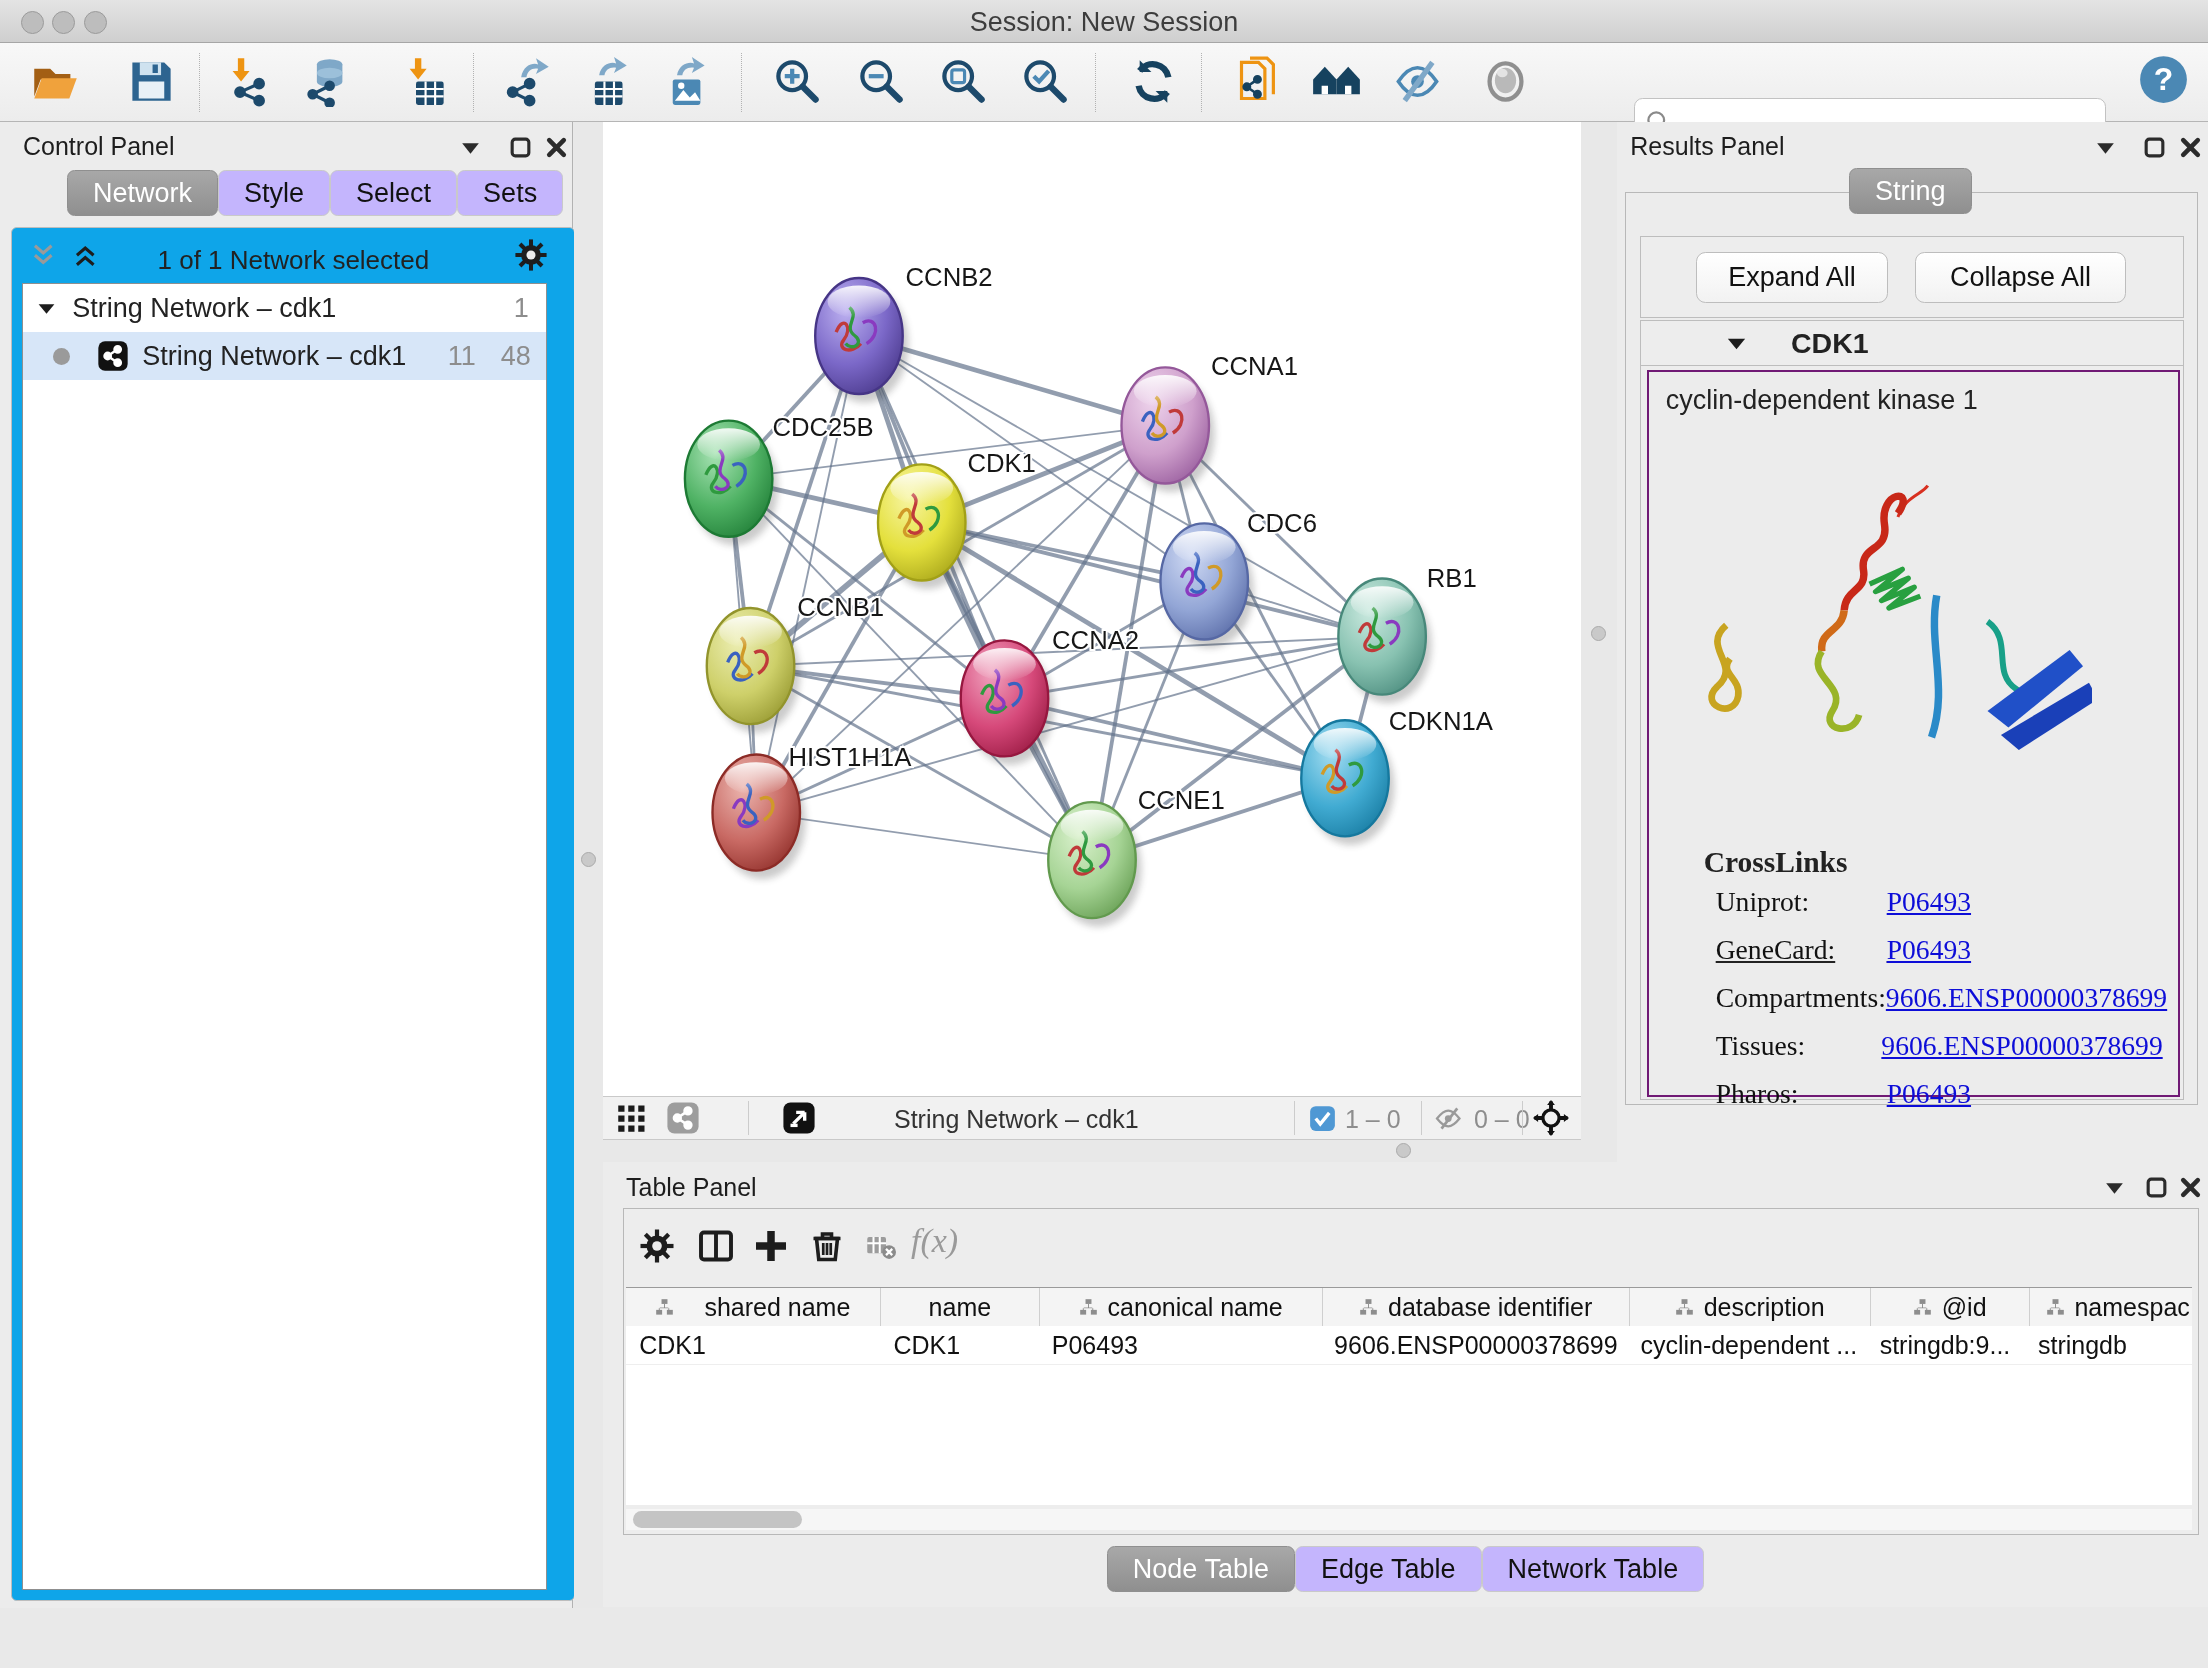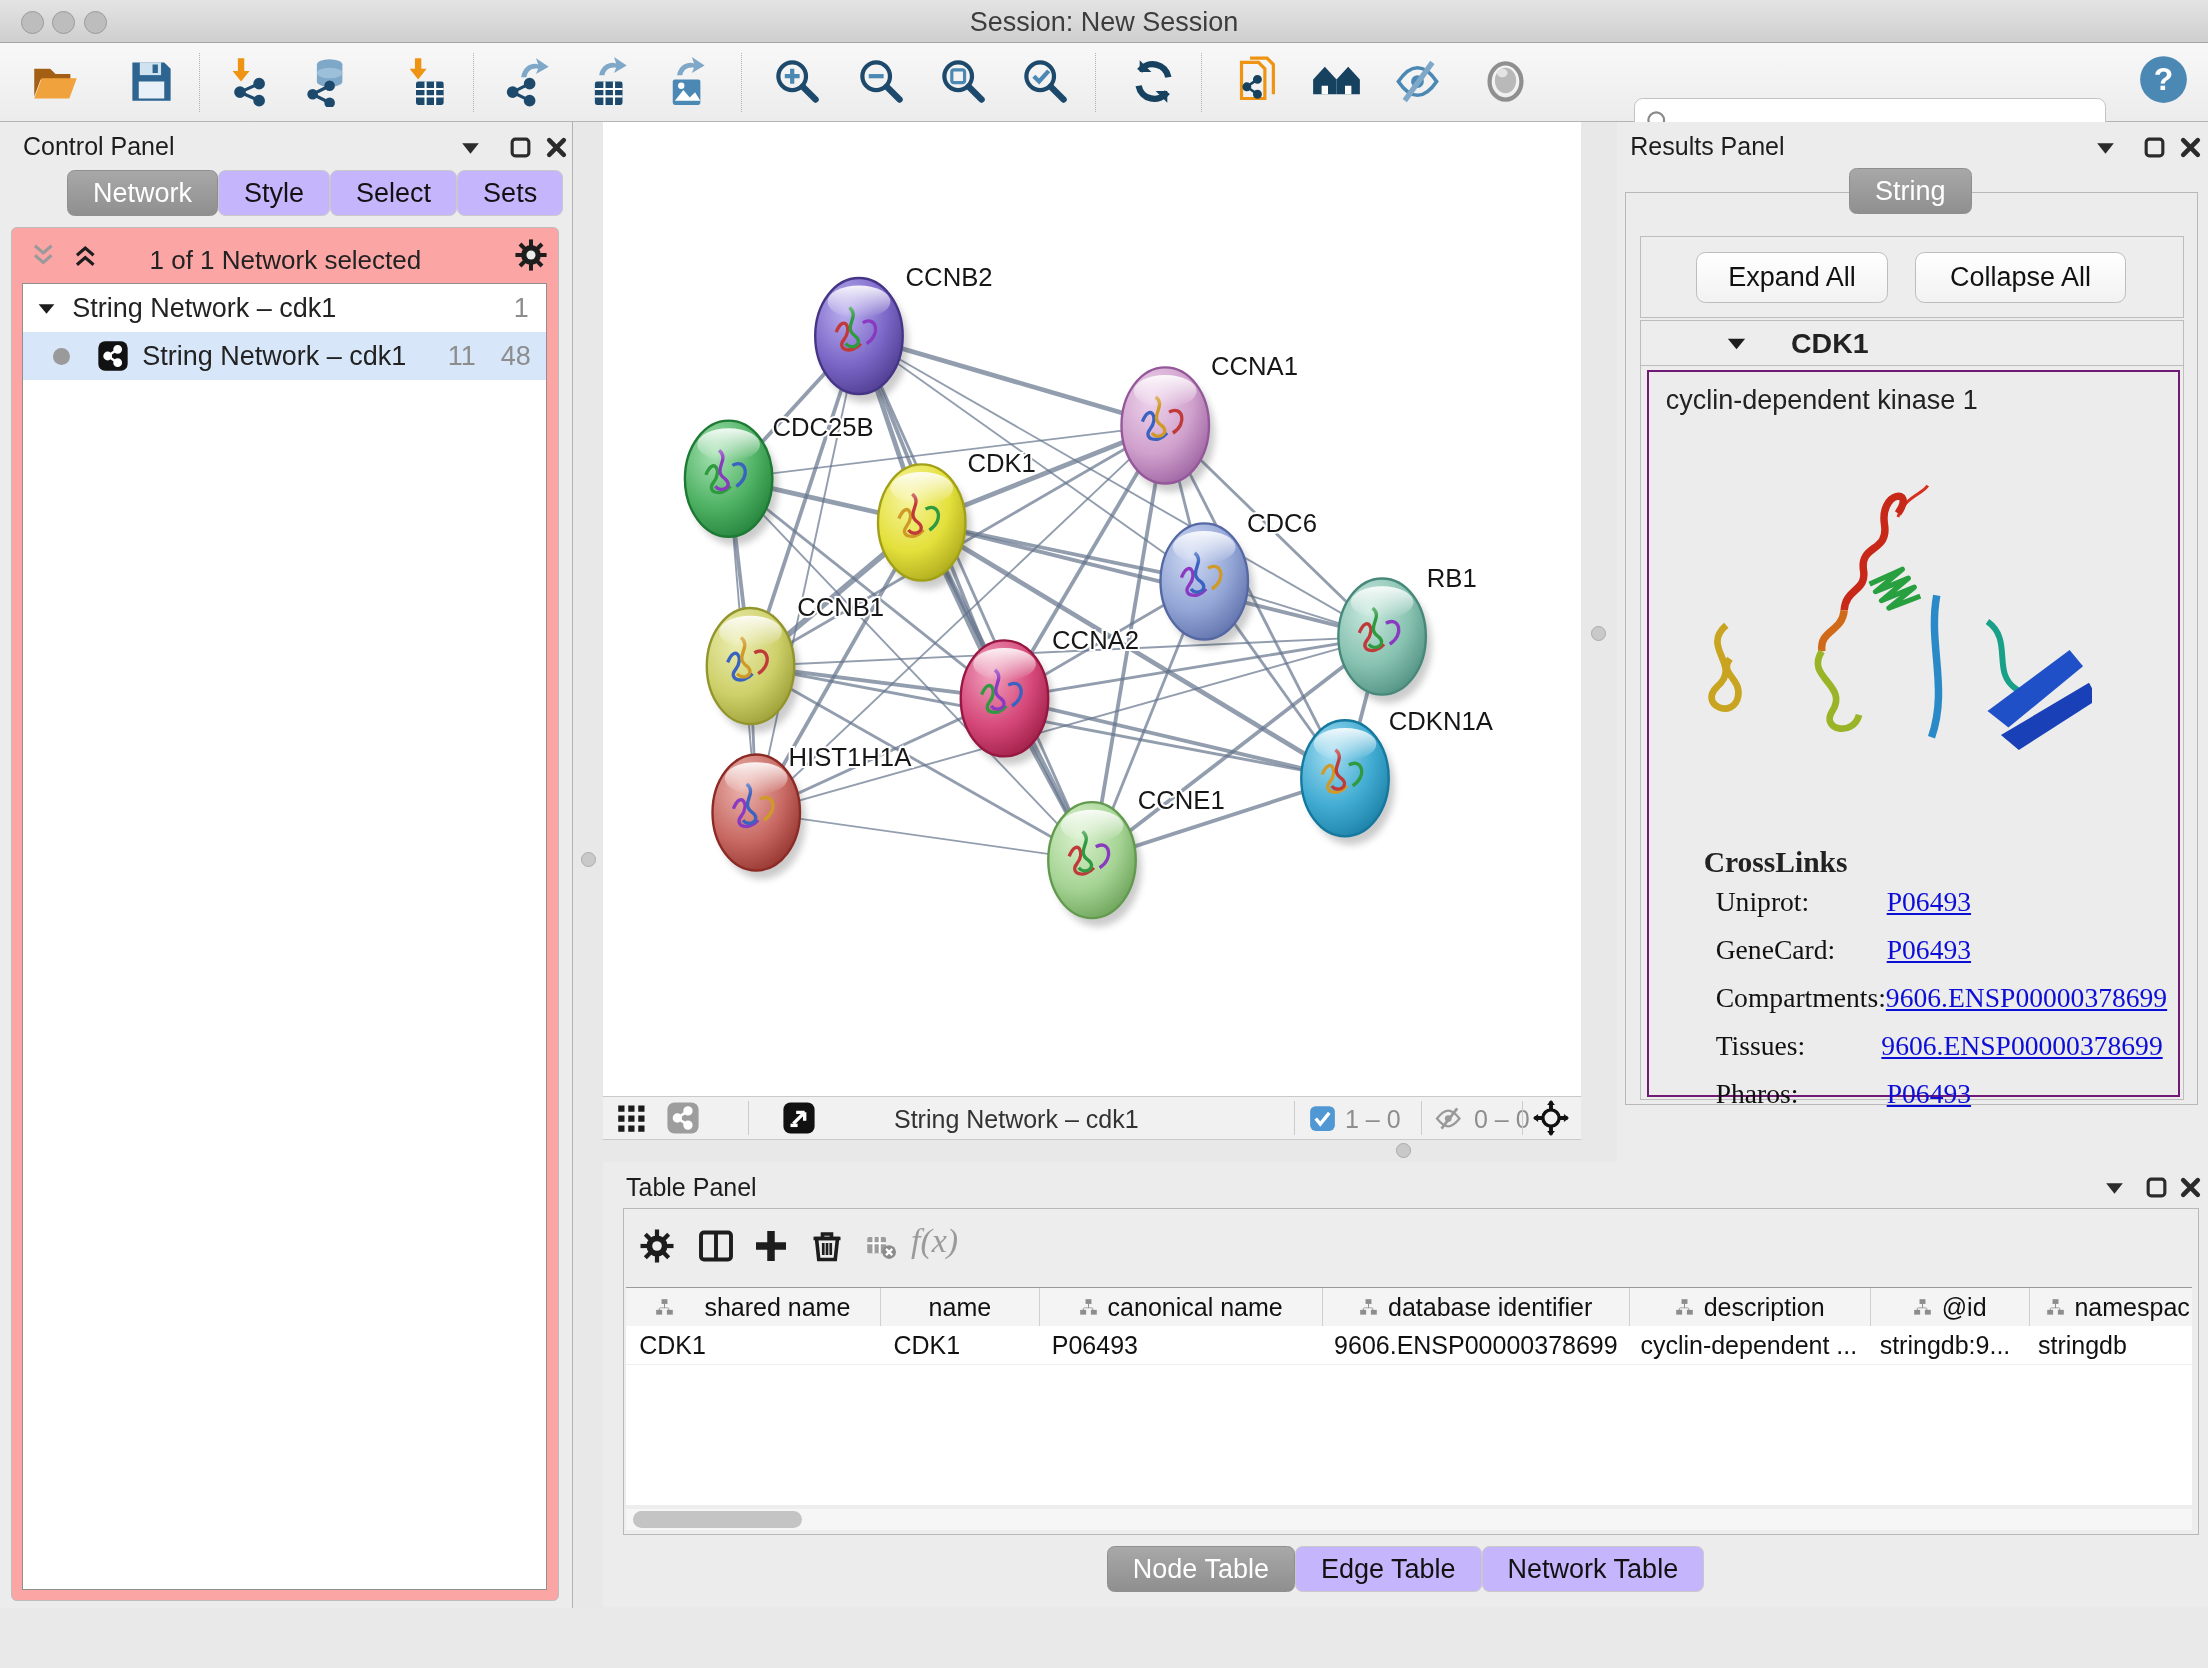--- a/index.html
+++ b/index.html
@@ -15,21 +15,21 @@
   .tsep{position:absolute;top:9.5px;width:0;height:59px;border-left:1.9px dotted #b2b2b2;}
   .searchbox{position:absolute;left:1634px;top:55px;width:470px;height:46px;background:#fff;border:1.9px solid #c2c2c2;border-radius:8.6px;}
   .searchbox input{position:absolute;left:44px;top:3.8px;width:409px;height:32px;border:none;outline:none;font-size:25px;background:transparent;}
   
   .panel-title{font-size:25px;color:#1d1d1d;}
   .phicon{width:25px;height:25px;}
   .tab{display:inline-block;background:#c4b5fd;border:1px solid #c9c9c9;color:#111;font-size:27px;padding:6.7px 25px;border-radius:7.6px;}
   .tab.sel{background:linear-gradient(#a8a8a8,#8f8f8f);color:#fff;border-color:#8f8f8f;}
   
   .ctrl{position:absolute;left:0;top:122px;width:572px;height:1486px;background:#ececec;border-right:1.9px solid #b2b2b2;}
-  .ctrlbox{position:absolute;left:11.4px;top:105px;width:546px;height:1372px;border:1.9px solid #bdbdbd;border-radius:5.7px;background:#fca5a5;}
+  .ctrlbox{position:absolute;left:11.4px;top:105px;width:546px;height:1372px;border:1.9px solid #bdbdbd;border-radius:5.7px;background:#0ea5e9;padding-left:16px;}
   .tree{position:absolute;left:9.5px;top:55px;width:523px;height:1305px;background:#fff;border:1.9px solid #8f8f8f;}
   .trow{position:relative;height:48px;font-size:27px;display:flex;align-items:center;}
   .trow.sel{background:#d7e6f8;}
   
   .netcanvas{position:absolute;left:603px;top:122px;width:978px;height:974px;background:#ffffff;}
   .netfooter{position:absolute;left:603px;top:1096px;width:978px;height:42px;background:#f1f1f1;border-top:1px solid #c9c9c9;border-bottom:1px solid #c9c9c9;}
   .nfsep{position:absolute;top:3.8px;width:0;height:34px;border-left:1px solid #cccccc;}
   .knob{position:absolute;width:13.3px;height:13.3px;border-radius:50%;background:#c9c9c9;border:1px solid #aaa;}
   
   .results{position:absolute;left:1617px;top:122px;width:592px;height:1041px;background:#ececec;}
@@ -566,21 +566,21 @@
           <path d="M352,165 C340,230 368,290 345,355" stroke="#2a8ac8" stroke-width="10" fill="none"></path>
           <polygon points="420,320 530,238 548,260 448,342" fill="#2050c8"></polygon>
           <polygon points="438,352 556,282 568,304 462,372" fill="#1a40b8"></polygon>
         </svg>
         <div class="abs" style="left:55px;top:474px;font-family:'Liberation Serif',serif;font-size:29.5px;font-weight:bold">CrossLinks</div>
         <div class="abs" style="left:67px;top:514px;width:447px" id="xlinks">
             <div style="display: flex; margin-bottom: 16px;">
               <span class="xl-label" style="width: 171px;">Uniprot:</span>
               <a class="xl-link" href="#">P06493</a>
             </div>
-            <div style="display: flex; margin-bottom: 16px;">
+            <div style="display: flex; margin-bottom: 16px; text-decoration: underline;">
               <span class="xl-label" style="width: 171px;">GeneCard:</span>
               <a class="xl-link" href="#">P06493</a>
             </div>
             <div style="display: flex; margin-bottom: 16px;">
               <span class="xl-label" style="width: 171px;">Compartments:</span>
               <a class="xl-link" href="#">9606.ENSP00000378699</a>
             </div>
             <div style="display: flex; margin-bottom: 16px;">
               <span class="xl-label" style="width: 171px;">Tissues:</span>
               <a class="xl-link" href="#">9606.ENSP00000378699</a>

